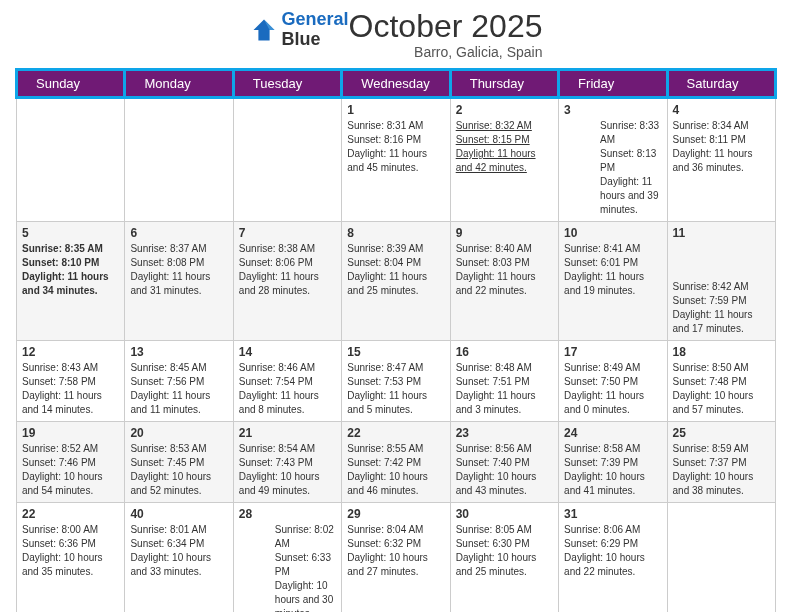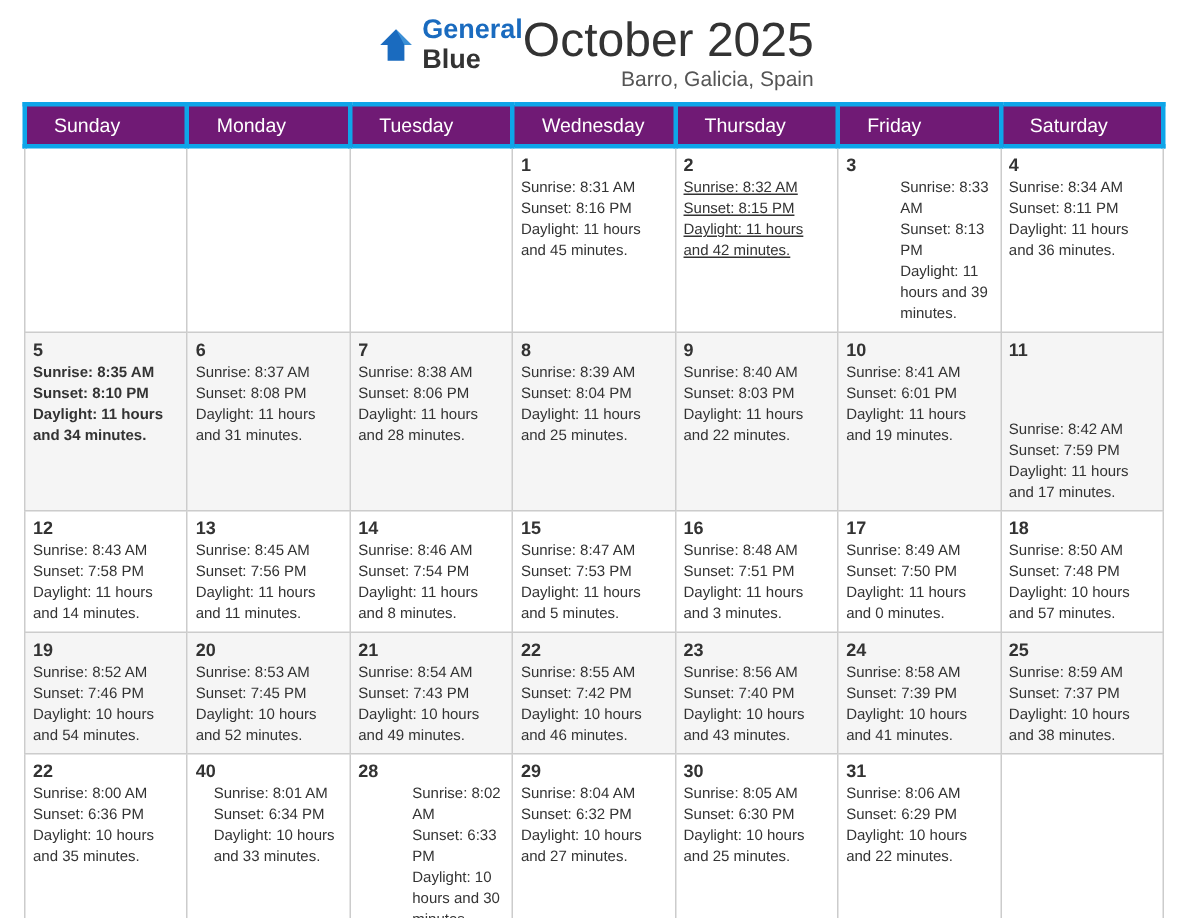--- a/index.html
+++ b/index.html
@@ -295,21 +295,21 @@
         </tr>
         <tr>
           <td>
             <span class="day-num">22</span>
             <div class="cell-text" style="white-space: pre-line;">Sunrise: 8:00 AM
 Sunset: 6:36 PM
 Daylight: 10 hours and 35 minutes.</div>
           </td>
           <td>
             <span class="day-num">40</span>
-            <div class="cell-text" style="white-space: pre-line; margin-left: 12px;">Sunrise: 8:01 AM
+            <div class="cell-text" style="white-space: pre-line;">Sunrise: 8:01 AM
 Sunset: 6:34 PM
 Daylight: 10 hours and 33 minutes.</div>
           </td>
           <td>
             <span class="day-num">28</span>
             <div class="cell-text" style="white-space: pre-line; margin-left: 36px;">Sunrise: 8:02 AM
 Sunset: 6:33 PM
 Daylight: 10 hours and 30 minutes.</div>
           </td>
           <td>

